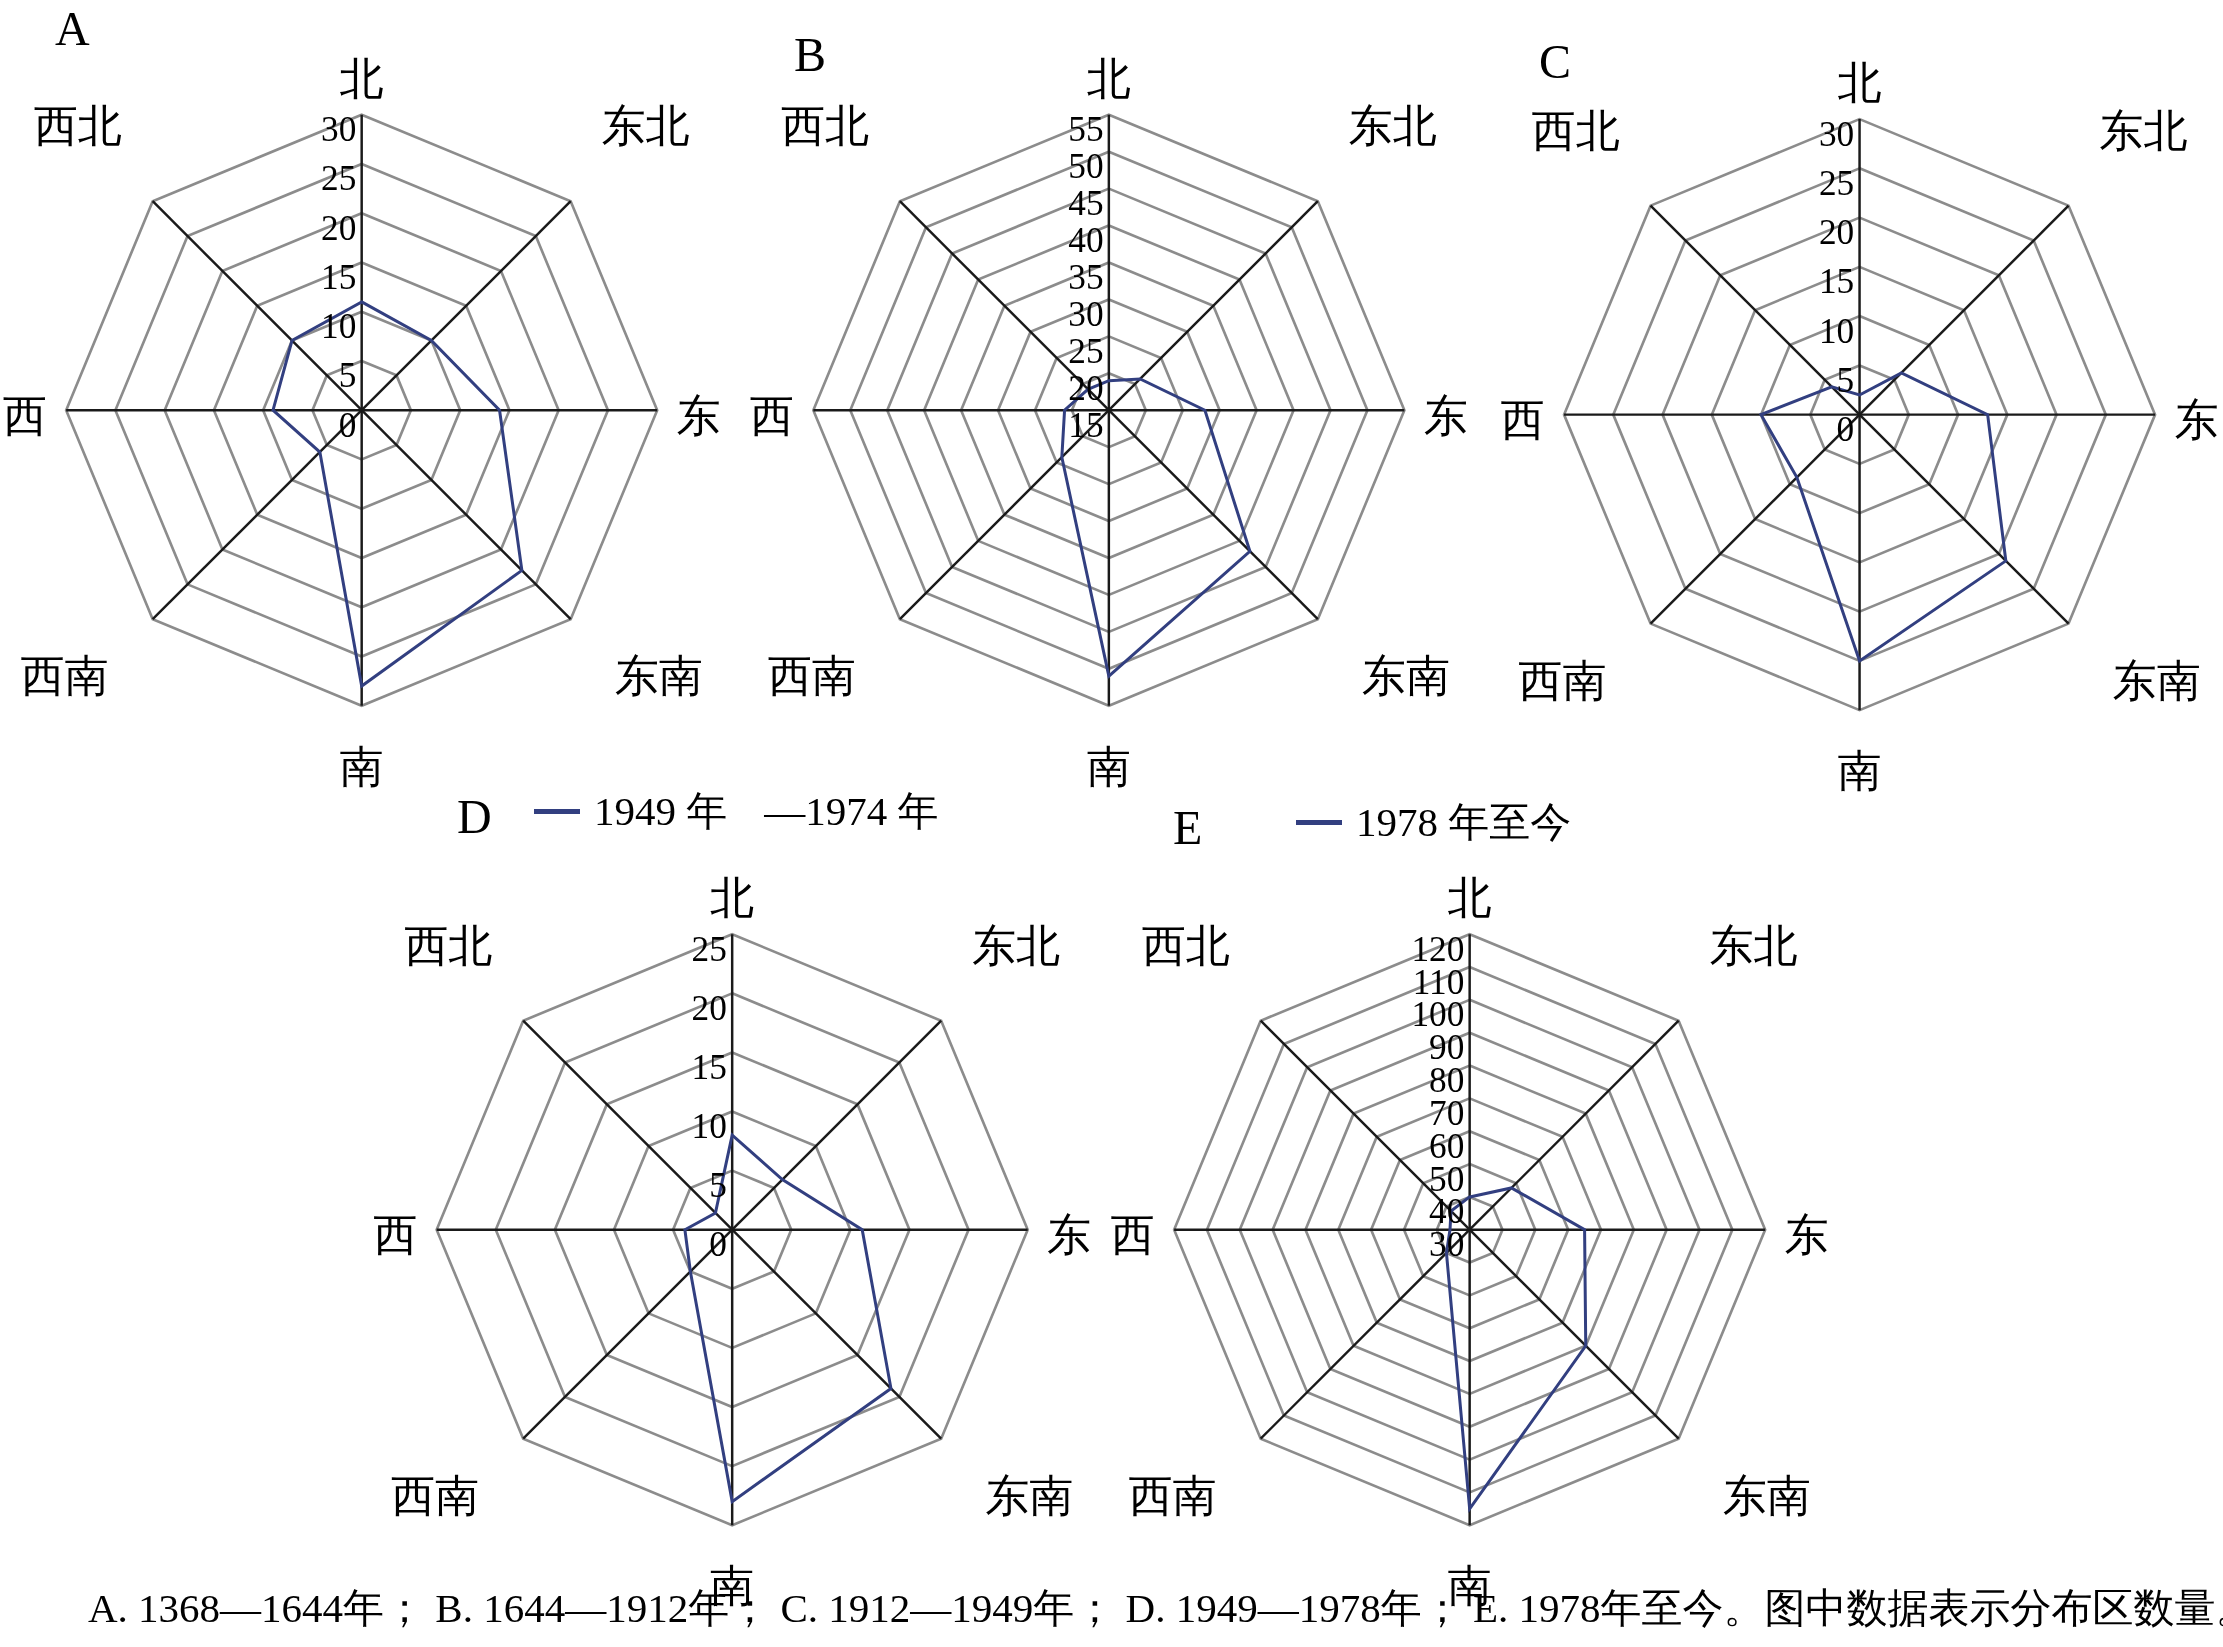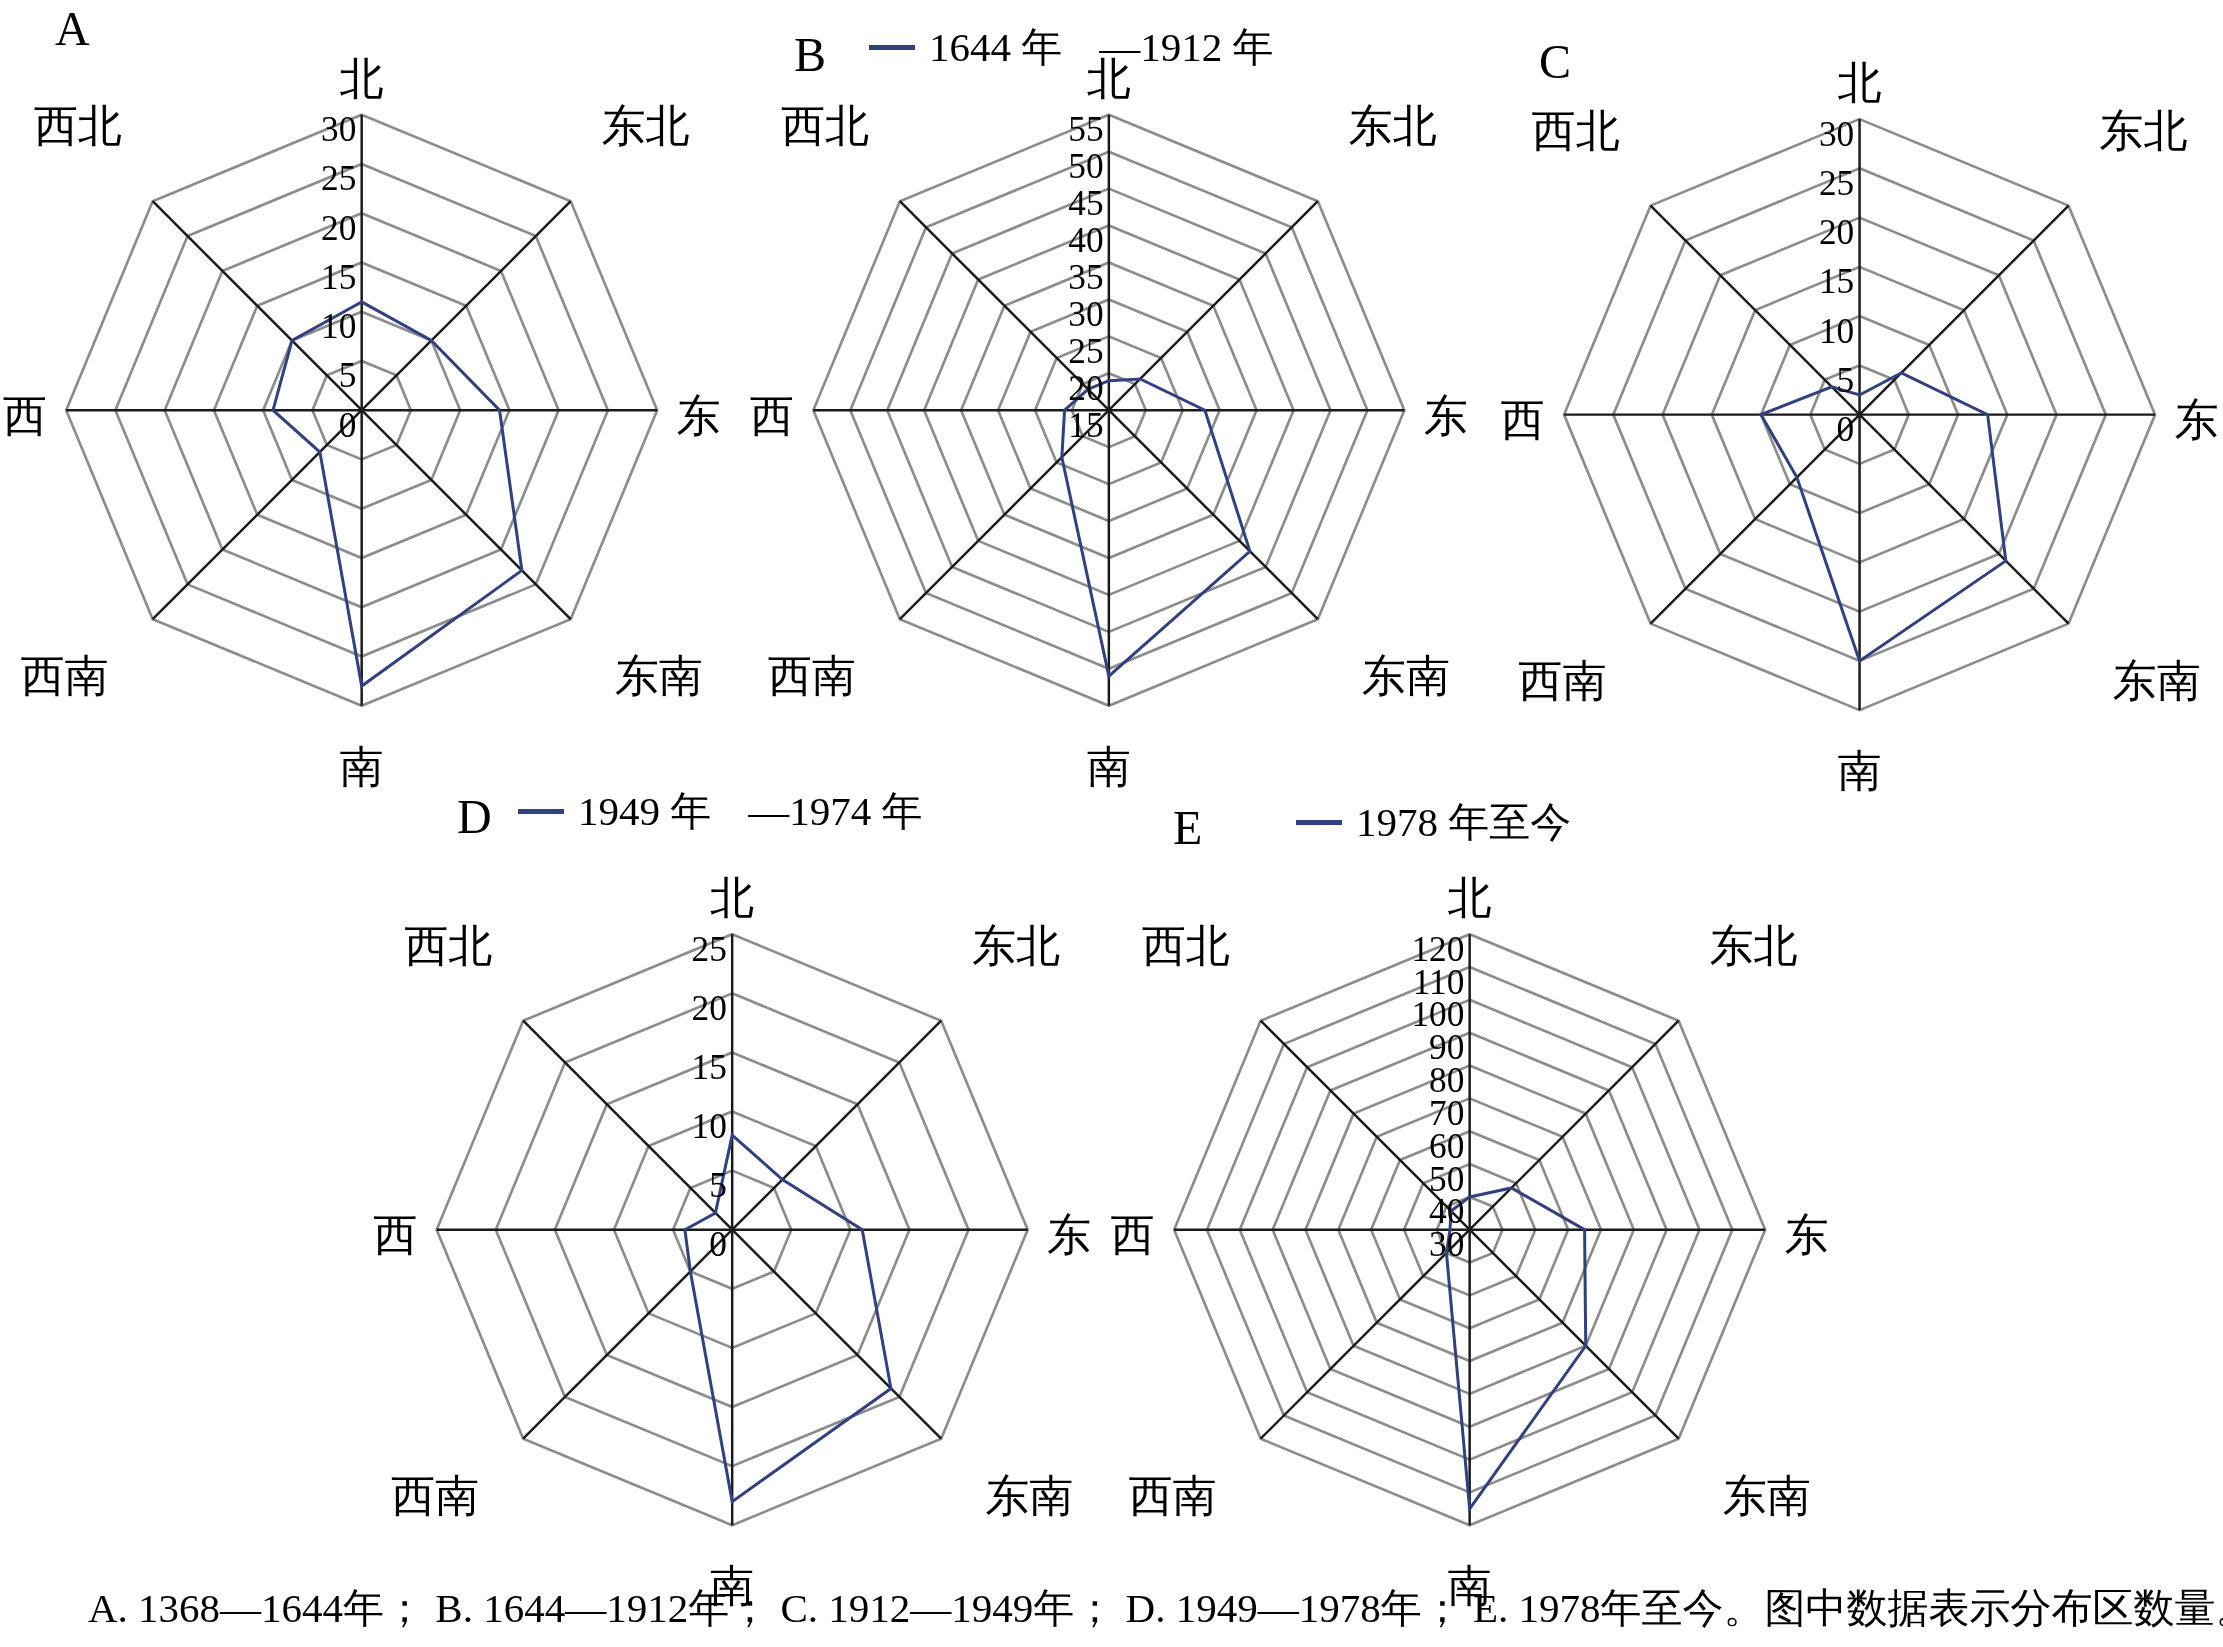--- a/index.html
+++ b/index.html
@@ -200,26 +200,21 @@
         <text x="1394.2" y="1089.2" text-anchor="end" font-size="50" fill="#000000">西北</text>
       </g>
     </svg>
 
   <div class="chart-letter" style="left:55px;top:3.5px">A</div>
   <div class="chart-letter" style="left:794px;top:30px">B</div>
   <div class="chart-letter" style="left:1539px;top:37px">C</div>
   <div class="chart-letter" style="left:457px;top:792px">D</div>
   <div class="chart-letter" style="left:1173px;top:803px">E</div>
 
-  <div class="legend" style="left:869px;top:23px">
-    <span class="lline" style="background: rgb(50, 63, 128);"></span>
-    <span>1644 年</span>
-    <span class="lend">—1912 年</span>
-  </div>
-  <div class="legend" style="left:518px;top:787px">
+  <div class="legend" style="left:534px;top:787px">
     <span class="lline" style="background: rgb(50, 63, 128);"></span>
     <span>1949 年</span>
     <span class="lend">—1974 年</span>
   </div>
   <div class="legend" style="left:1296px;top:798px">
     <span class="lline" style="background: rgb(50, 63, 128);"></span>
     <span>1978 年至今</span>
     <span class="lend"></span>
   </div>
 

